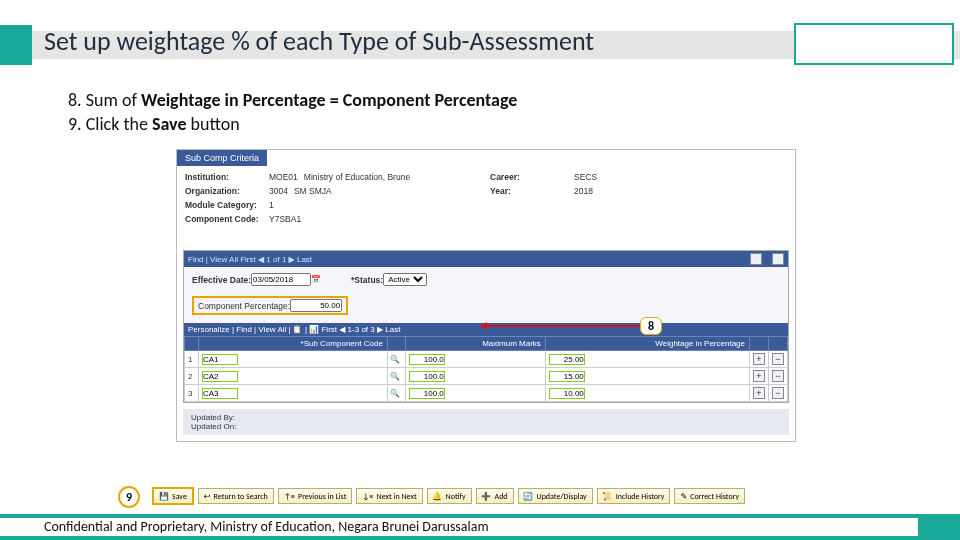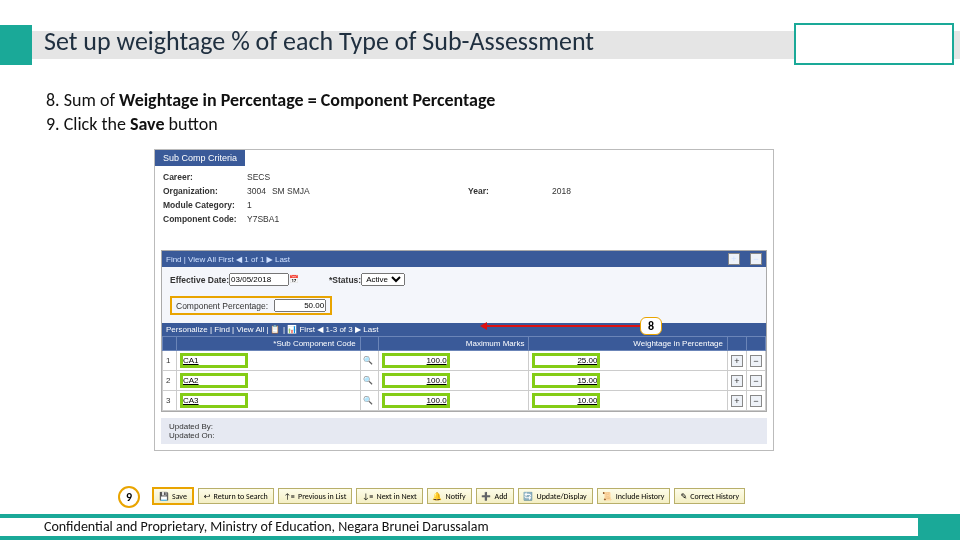--- a/index.html
+++ b/index.html
@@ -4,21 +4,21 @@
 <style>
   * { box-sizing: border-box; margin: 0; padding: 0; }
   body { font-family: Calibri, Arial, sans-serif; background: #fff; width: 960px; height: 540px; position: relative; overflow: hidden; }
 
   .title-bar { position: relative; height: 54px; margin-top: 17px; }
   .title-bar .left-accent { position: absolute; left: 0; top: 8px; width: 32px; height: 40px; background: #1aa998; }
   .title-bar .bg { position: absolute; left: 0; top: 14px; right: 0; height: 28px; background: #e5e5e5; }
   .title-bar h1 { position: absolute; left: 44px; top: 8px; font-size: 26px; font-weight: 400; color: #203040; }
   .title-bar .right-box { position: absolute; right: 6px; top: 6px; width: 160px; height: 42px; border: 2px solid #1aa998; background: #fff; }
 
-  .body { padding: 18px 46px 0 46px; }
+  .body { padding: 18px 46px 0 68px; }
   .instructions p { font-size: 18px; color: #111; margin-bottom: 2px; }
   .instructions strong { font-weight: 700; }
 
   .screenshot { margin: 14px 0 0 108px; width: 620px; border: 1px solid #bbb; background: #fff; font-family: Arial, sans-serif; font-size: 9px; color: #333; position: relative; }
 
   .tab { display: inline-block; background: #3a5a99; color: #fff; padding: 3px 8px; font-size: 9px; }
 
   .info { padding: 6px 8px; }
   .info-row { display: flex; gap: 8px; margin-bottom: 4px; align-items: center; }
   .info-cell { flex: 1; display: flex; gap: 6px; align-items: center; }
@@ -27,27 +27,27 @@
 
   .sx { border: 1px solid #aaa; margin: 16px 6px 6px 6px; background: #f4f6fb; position: relative; }
   .sx-hdr { background: #3a5a99; color: #fff; font-size: 8px; text-align: right; padding: 2px 4px; display: flex; justify-content: flex-end; gap: 4px; align-items: center; }
   .sx-hdr span { color: #cfe0ff; }
   .sx-row1 { display: flex; gap: 0; padding: 6px 8px; align-items: center; font-size: 8.5px; }
   .sx-row1 .lbl { font-weight: 700; }
   .sx-row1 input.date { width: 60px; font-size: 8px; }
   .sx-row1 select { font-size: 8px; }
   .sx-row2 { display: flex; gap: 10px; padding: 4px 8px 8px 8px; align-items: center; font-size: 8.5px; }
   .sx-row2 input.cp { width: 52px; font-size: 8px; text-align: right; }
-  .hl-box { border: 2px solid #e9a400; padding: 1px 4px; display: inline-flex; gap: 6px; align-items: center; }
+  .hl-box { border: 2px solid #e9a400; padding: 1px 4px; display: inline-flex; align-items: center; }
 
   .grid-hdr { background: #3a5a99; color: #fff; font-size: 8px; padding: 2px 4px; text-align: left; }
   table.grid { width: 100%; border-collapse: collapse; font-size: 8px; }
   table.grid th { background: #3a5a99; color: #fff; font-weight: 400; text-align: right; padding: 2px 4px; border: 1px solid #6b85b8; }
   table.grid td { border: 1px solid #ccc; padding: 2px 3px; background: #fff; }
-  table.grid td input { width: 68px; font-size: 8px; border: 3px solid #84cc16; text-decoration: underline; }
+  table.grid td input { width: 36px; font-size: 8px; border: 1px solid #84cc16; }
   table.grid td.right input { text-align: right; }
   .sq { display: inline-block; width: 12px; height: 12px; border: 1px solid #888; background: #eef2f8; text-align: center; line-height: 10px; font-size: 9px; }
 
   .col-hl { border: 2px solid #e9a400; }
 
   .updated-row { background: #e6e9f2; padding: 4px 8px; font-size: 8px; display: flex; justify-content: space-between; margin: 0 6px 6px 6px; flex-direction: column; }
 
   .callout { position: absolute; background: #fff; border: 1.5px solid #e9a400; border-radius: 6px; width: 22px; height: 18px; text-align: center; font-size: 12px; font-weight: 700; color: #000; line-height: 16px; }
   .call8 { left: 640px; top: 317px; }
   .arrow8 { position: absolute; left: 482px; top: 325px; width: 158px; height: 1.6px; background: #d11; }
@@ -85,20 +85,25 @@
       <span>9. Click the </span><strong>Save</strong><span> button</span>
     </p>
   </div>
 
   <div class="screenshot">
     <div class="tab">Sub Comp Criteria</div>
 
     <div class="info">
       <div class="info-row">
         <div class="info-cell">
+            <span class="lbl">Institution:</span>
+            <span class="val">MOE01</span>
+            <span class="val">Ministry of Education, Brune</span>
+          </div>
+        <div class="info-cell">
             <span class="lbl">Career:</span>
             <span class="val">SECS</span>
           </div>
       </div>
       <div class="info-row">
         <div class="info-cell">
             <span class="lbl">Organization:</span>
             <span class="val">3004</span>
             <span class="val">SM SMJA</span>
           </div>

